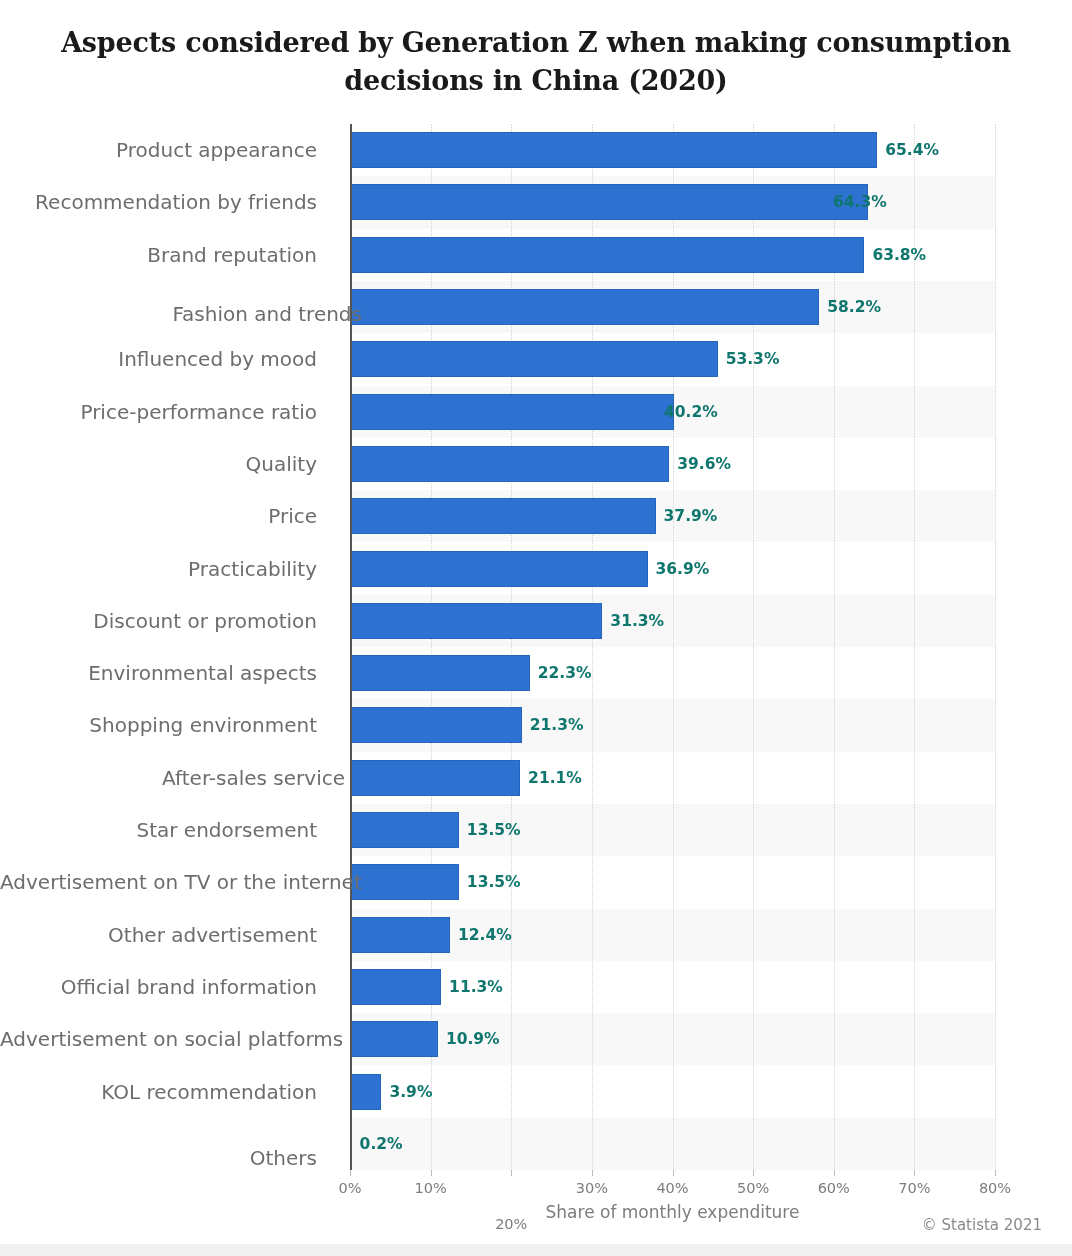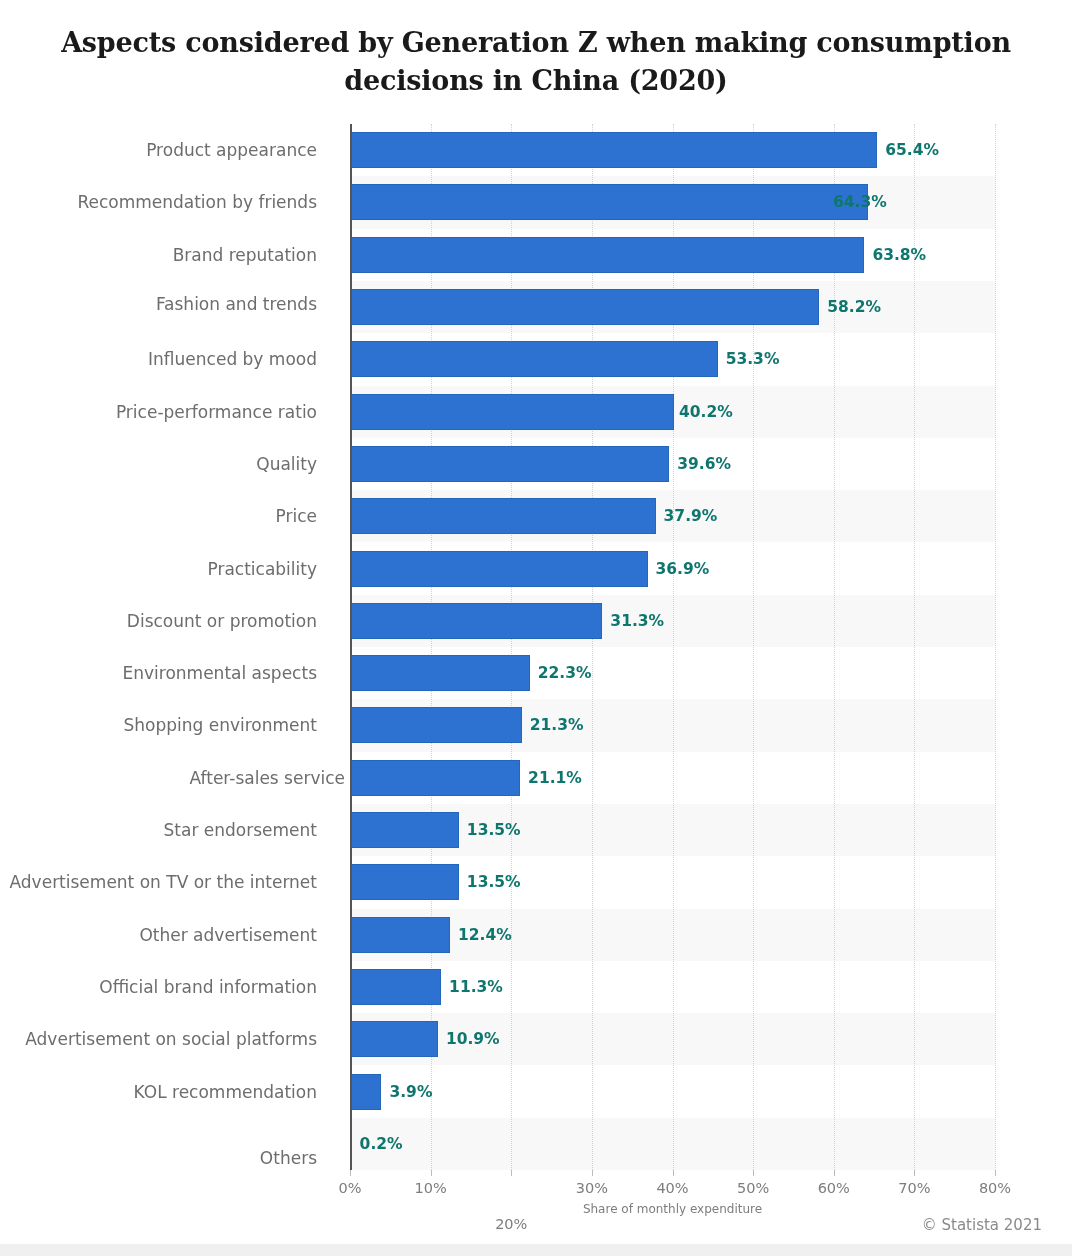--- a/index.html
+++ b/index.html
@@ -83,21 +83,21 @@
     height: 36px;
     background: #2d72d0;
     border: 1px solid #2566bd;
     box-sizing: border-box;
   }
   .cat-label-wrap {
     position: absolute;
     left: 0;
     width: 335px;
     text-align: right;
-    font-size: 17px;
+    font-size: 20px;
     color: #6d6d6d;
     white-space: nowrap;
     height: 36px;
     line-height: 36px;
   }
 
   .val-label {
     position: absolute;
     font-size: 15.5px;
     font-weight: bold;
@@ -123,21 +123,21 @@
     text-align: center;
     font-size: 14.5px;
     color: #7d7d7d;
   }
   #xaxis-title {
     position: absolute;
     left: 350px;
     top: 1202px;
     width: 645px;
     text-align: center;
-    font-size: 12px;
+    font-size: 17px;
     color: #7d7d7d;
   }
   #copyright {
     position: absolute;
     right: 30px;
     top: 1216px;
     font-size: 15px;
     color: #8a8a8a;
     white-space: nowrap;
   }
@@ -215,21 +215,21 @@
           <div class="bar" title="Others 0.2%" style="left: 0px; top: 1001.85px; width: 1.6125px;"></div>
         </div>
     </div>
 
     <div id="yaxis-line"></div>
 
     <div id="cat-labels">
         <div class="cat-label-wrap" style="top: 132.15px; padding-right: 18px; box-sizing: border-box;">Product appearance</div>
         <div class="cat-label-wrap" style="top: 184.45px; padding-right: 18px; box-sizing: border-box;">Recommendation by friends</div>
         <div class="cat-label-wrap" style="top: 236.75px; padding-right: 18px; box-sizing: border-box;">Brand reputation</div>
-        <div class="cat-label-wrap" style="top: 286px; padding-right: 18px; box-sizing: border-box;">Fashion and trends</div>
+        <div class="cat-label-wrap" style="top: 296px; padding-right: 18px; box-sizing: border-box; margin-left: 45px;">Fashion and trends</div>
         <div class="cat-label-wrap" style="top: 341.35px; padding-right: 18px; box-sizing: border-box;">Influenced by mood</div>
         <div class="cat-label-wrap" style="top: 393.65px; padding-right: 18px; box-sizing: border-box;">Price-performance ratio</div>
         <div class="cat-label-wrap" style="top: 445.95px; padding-right: 18px; box-sizing: border-box;">Quality</div>
         <div class="cat-label-wrap" style="top: 498.25px; padding-right: 18px; box-sizing: border-box;">Price</div>
         <div class="cat-label-wrap" style="top: 550.55px; padding-right: 18px; box-sizing: border-box;">Practicability</div>
         <div class="cat-label-wrap" style="top: 602.85px; padding-right: 18px; box-sizing: border-box;">Discount or promotion</div>
         <div class="cat-label-wrap" style="top: 655.15px; padding-right: 18px; box-sizing: border-box;">Environmental aspects</div>
         <div class="cat-label-wrap" style="top: 707.45px; padding-right: 18px; box-sizing: border-box;">Shopping environment</div>
         <div class="cat-label-wrap" style="top: 759.75px; padding-right: 18px; box-sizing: border-box; margin-left: 28px;">After-sales service</div>
         <div class="cat-label-wrap" style="top: 812.05px; padding-right: 18px; box-sizing: border-box;">Star endorsement</div>
@@ -239,21 +239,21 @@
         <div class="cat-label-wrap" style="top: 1021.25px; padding-right: 18px; box-sizing: border-box;">Advertisement on social platforms</div>
         <div class="cat-label-wrap" style="top: 1073.55px; padding-right: 18px; box-sizing: border-box;">KOL recommendation</div>
         <div class="cat-label-wrap" style="top: 1140px; padding-right: 18px; box-sizing: border-box;">Others</div>
       </div>
     <div id="val-labels">
         <div class="val-label" style="left: 885.288px; top: 132.15px;">65.4%</div>
         <div class="val-label" style="left: 833px; top: 184.45px;">64.3%</div>
         <div class="val-label" style="left: 872.387px; top: 236.75px;">63.8%</div>
         <div class="val-label" style="left: 827.237px; top: 289.05px;">58.2%</div>
         <div class="val-label" style="left: 725.65px; top: 341.35px;">53.3%</div>
-        <div class="val-label" style="left: 679px; top: 393.65px;">40.2%</div>
+        <div class="val-label" style="left: 664px; top: 393.65px;">40.2%</div>
         <div class="val-label" style="left: 677.275px; top: 445.95px;">39.6%</div>
         <div class="val-label" style="left: 663.569px; top: 498.25px;">37.9%</div>
         <div class="val-label" style="left: 655.506px; top: 550.55px;">36.9%</div>
         <div class="val-label" style="left: 610.356px; top: 602.85px;">31.3%</div>
         <div class="val-label" style="left: 537.794px; top: 655.15px;">22.3%</div>
         <div class="val-label" style="left: 529.731px; top: 707.45px;">21.3%</div>
         <div class="val-label" style="left: 528.119px; top: 759.75px;">21.1%</div>
         <div class="val-label" style="left: 466.844px; top: 812.05px;">13.5%</div>
         <div class="val-label" style="left: 466.844px; top: 864.35px;">13.5%</div>
         <div class="val-label" style="left: 457.975px; top: 916.65px;">12.4%</div>

